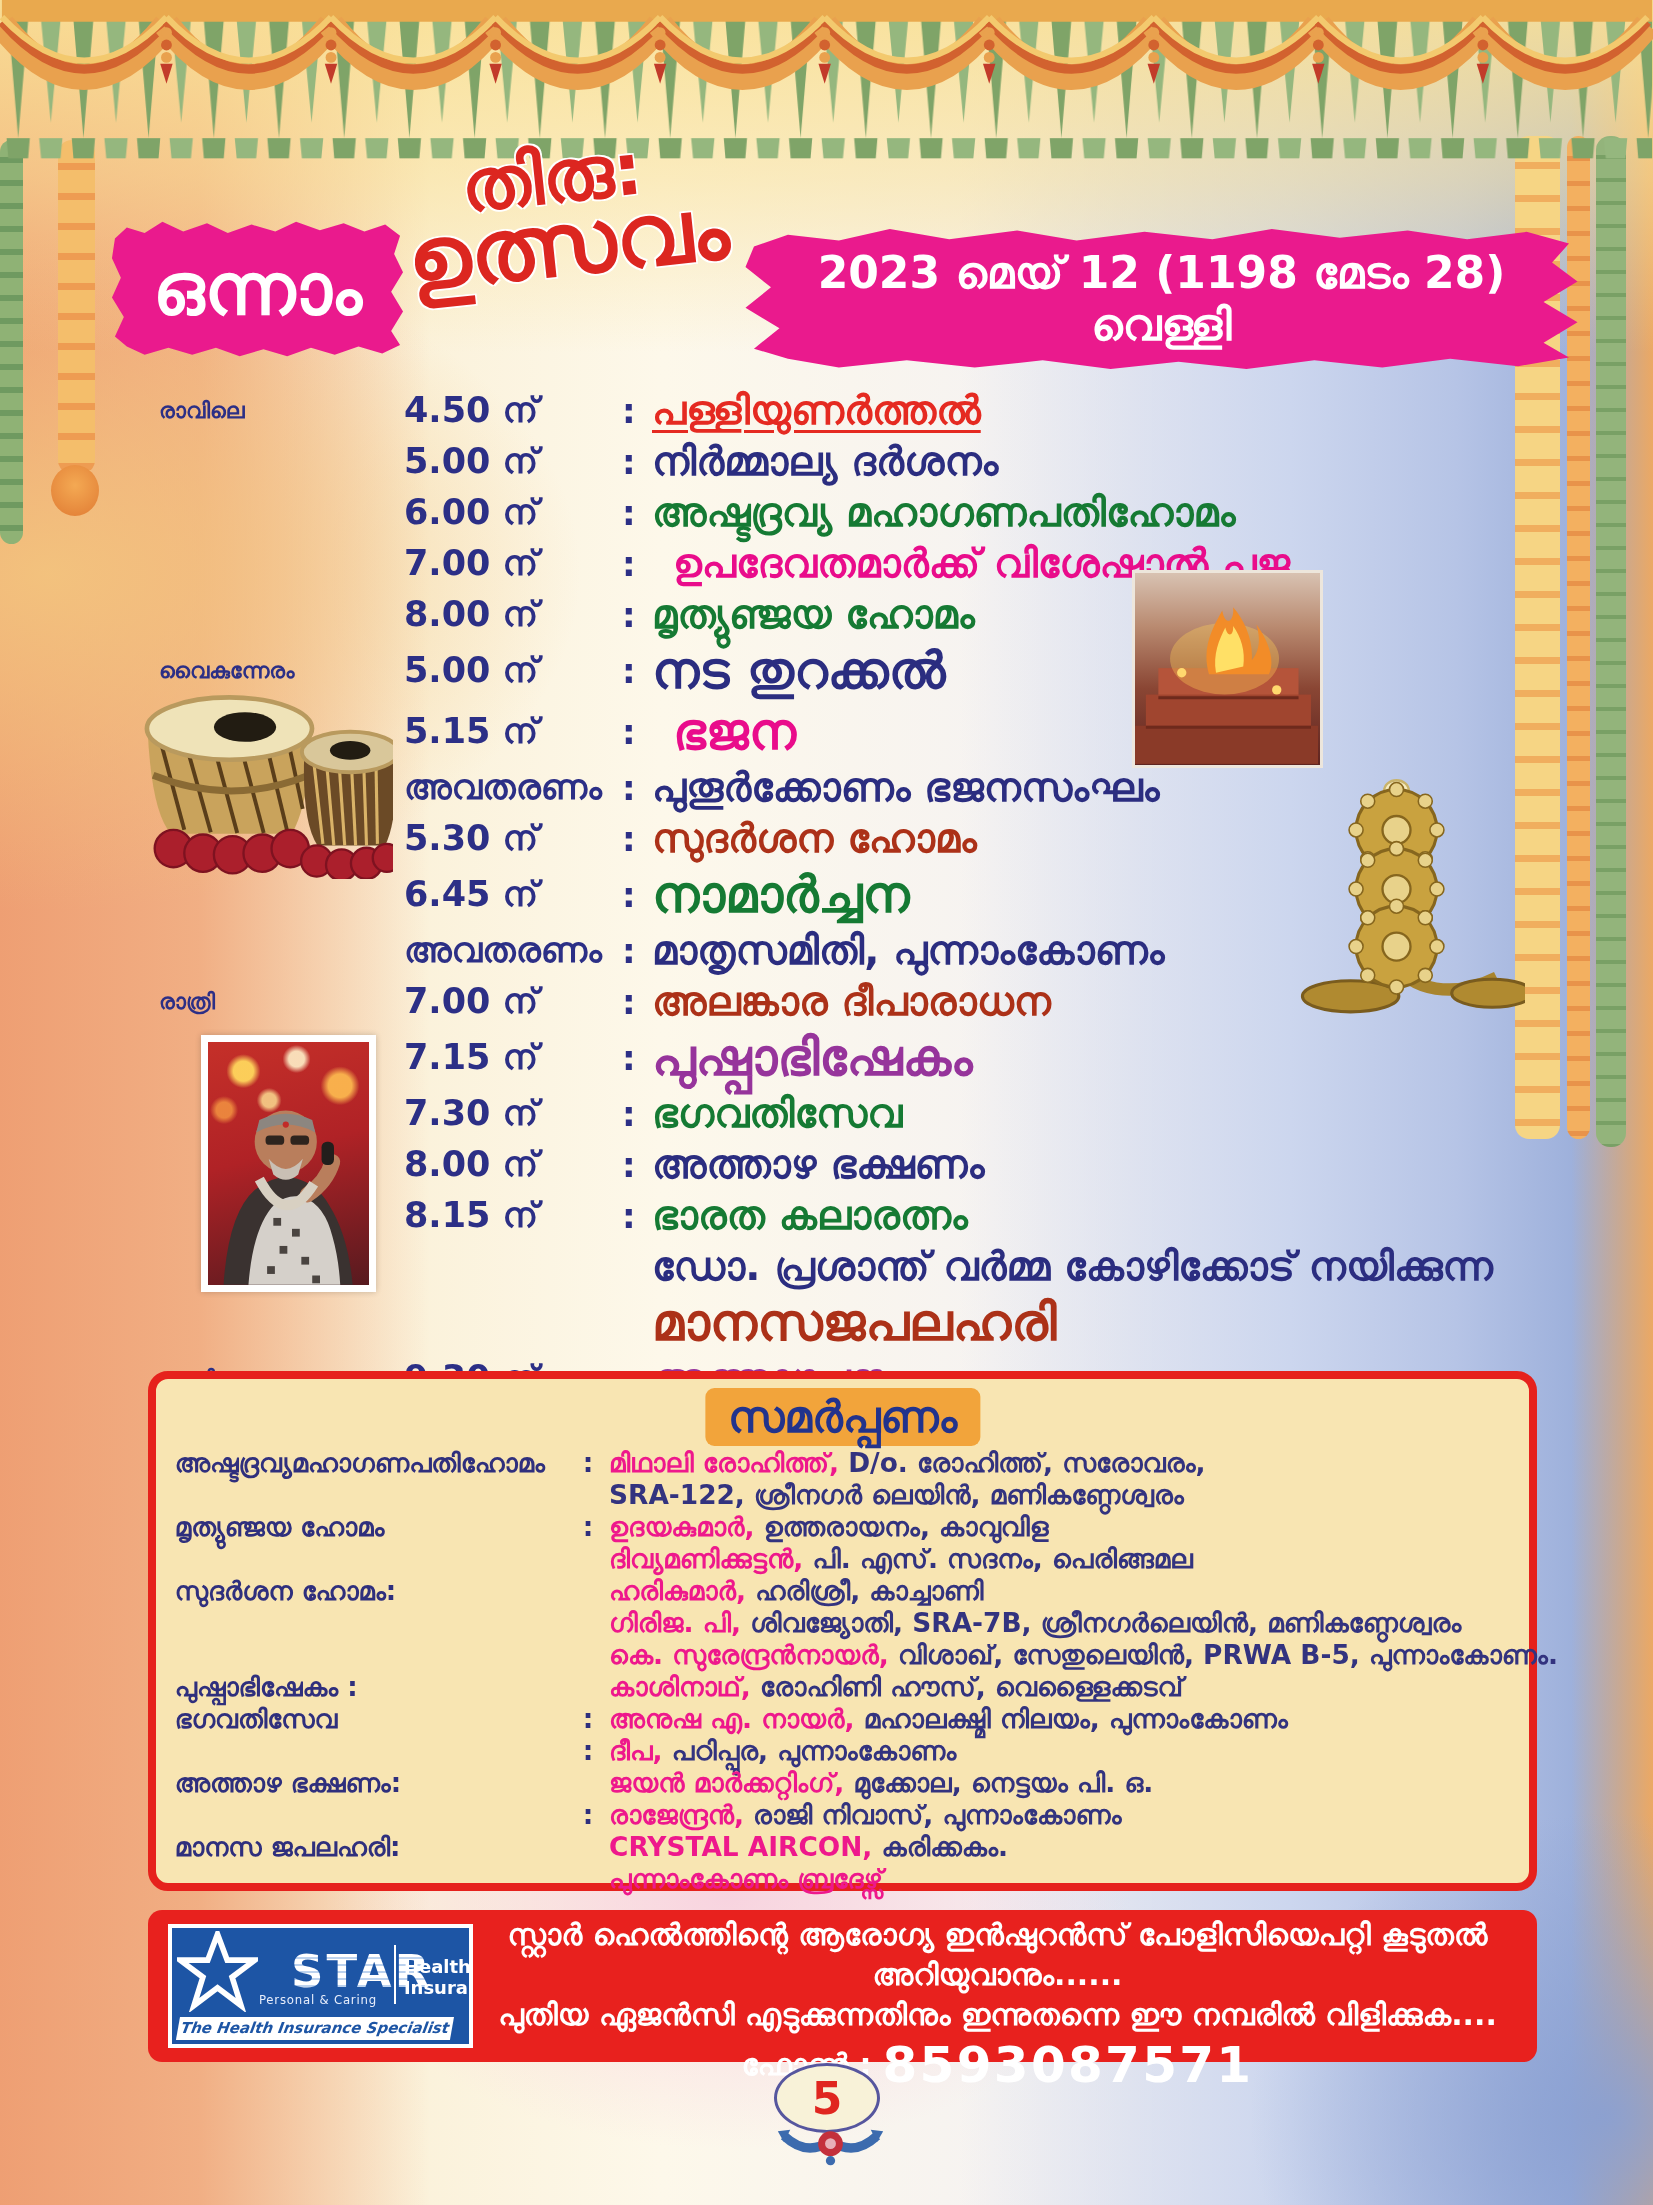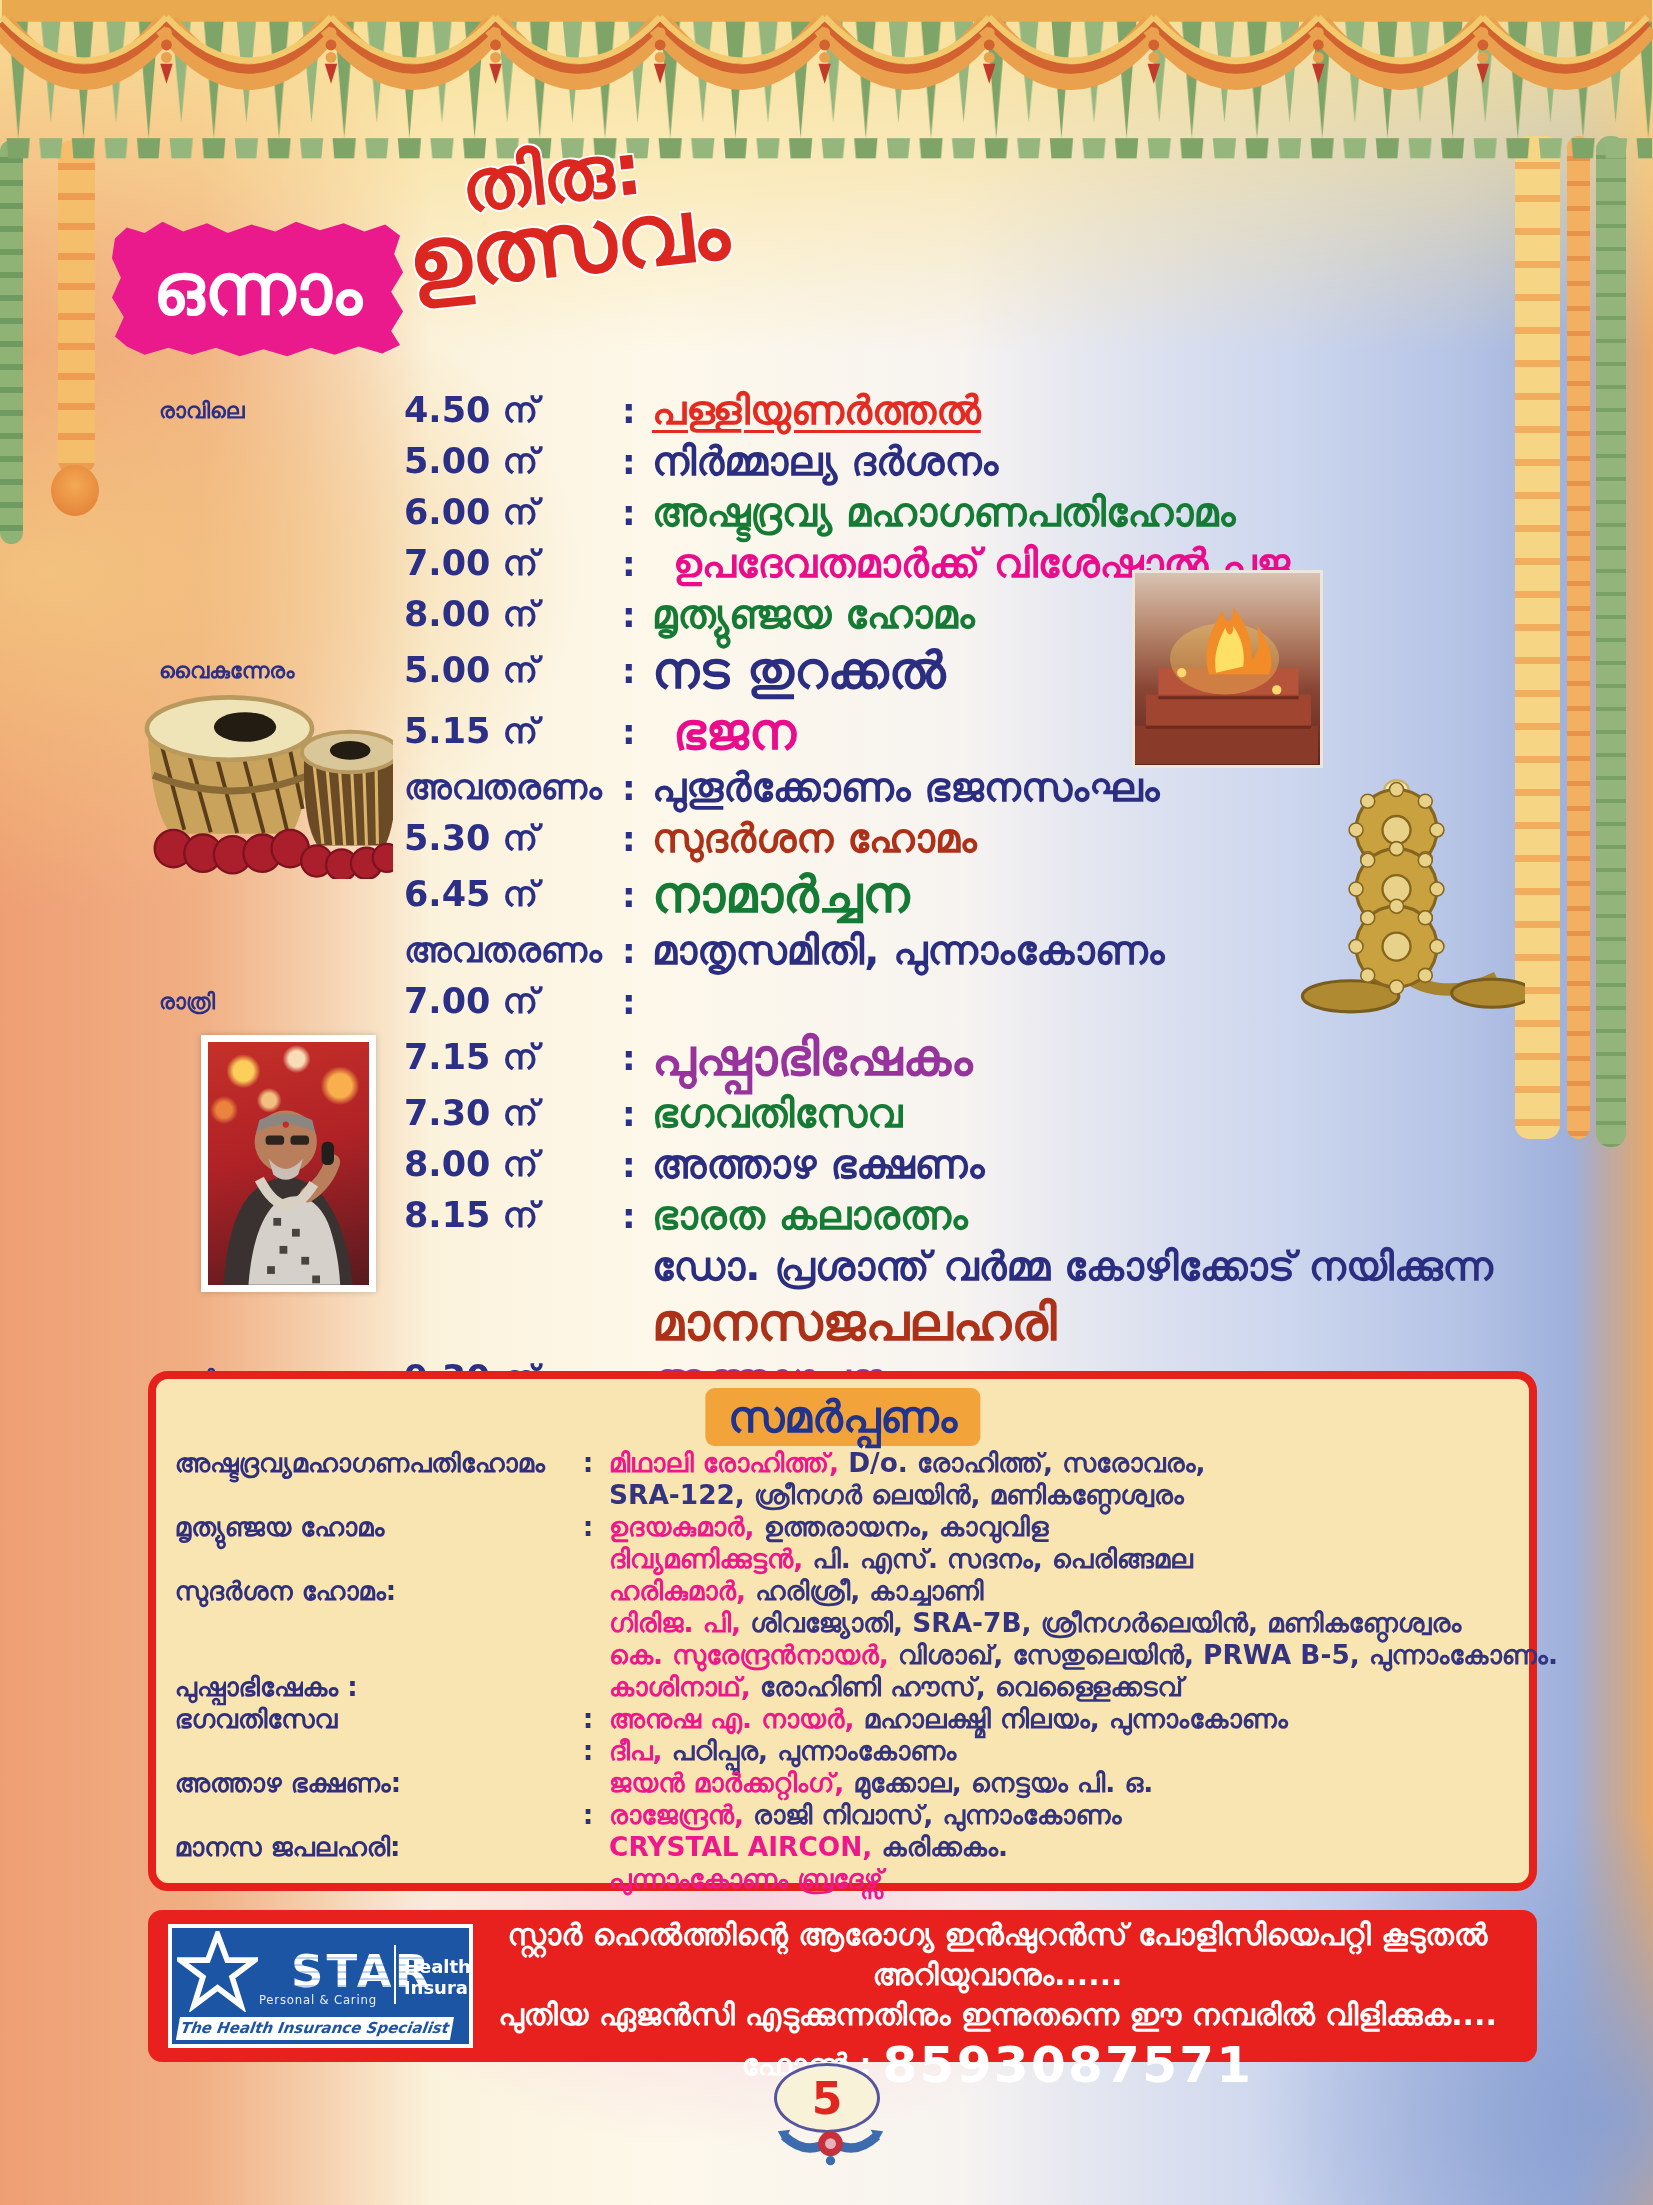--- a/index.html
+++ b/index.html
@@ -148,20 +148,23 @@
   <div class="strand s-orange-r"></div>
   <div class="strand s-green-r"></div>
 
   <div class="abs brush day-block">
     <span>ഒന്നാം</span>
   </div>
   <div class="abs fest-title">
     <div class="l1">തിരു:</div>
     <div class="l2">ഉത്സവം</div>
   </div>
+  <div class="abs brush date-block">
+    <span>2023 മെയ് 12 (1198 മേടം 28) വെള്ളി</span>
+  </div>
 
   <div class="abs" id="schedule">
       <div class="srow">
         <span class="scol-session">രാവിലെ</span>
         <span class="scol-time">4.50 ന്</span>
         <span class="scol-colon">:</span>
         <span class="scol-title st-red st-underline">പള്ളിയുണർത്തൽ</span>
       </div>
       <div class="srow">
         <span class="scol-session"></span>
@@ -220,20 +223,21 @@
       <div class="srow">
         <span class="scol-session"></span>
         <span class="scol-time">അവതരണം</span>
         <span class="scol-colon">:</span>
         <span class="scol-title st-navy">മാതൃസമിതി, പുന്നാംകോണം</span>
       </div>
       <div class="srow">
         <span class="scol-session">രാത്രി</span>
         <span class="scol-time">7.00 ന്</span>
         <span class="scol-colon">:</span>
+        <span class="scol-title st-maroon">അലങ്കാര ദീപാരാധന</span>
       </div>
       <div class="srow tall">
         <span class="scol-session"></span>
         <span class="scol-time">7.15 ന്</span>
         <span class="scol-colon">:</span>
         <span class="scol-title st-purple st-big">പുഷ്പാഭിഷേകം</span>
       </div>
       <div class="srow">
         <span class="scol-session"></span>
         <span class="scol-time">7.30 ന്</span>

